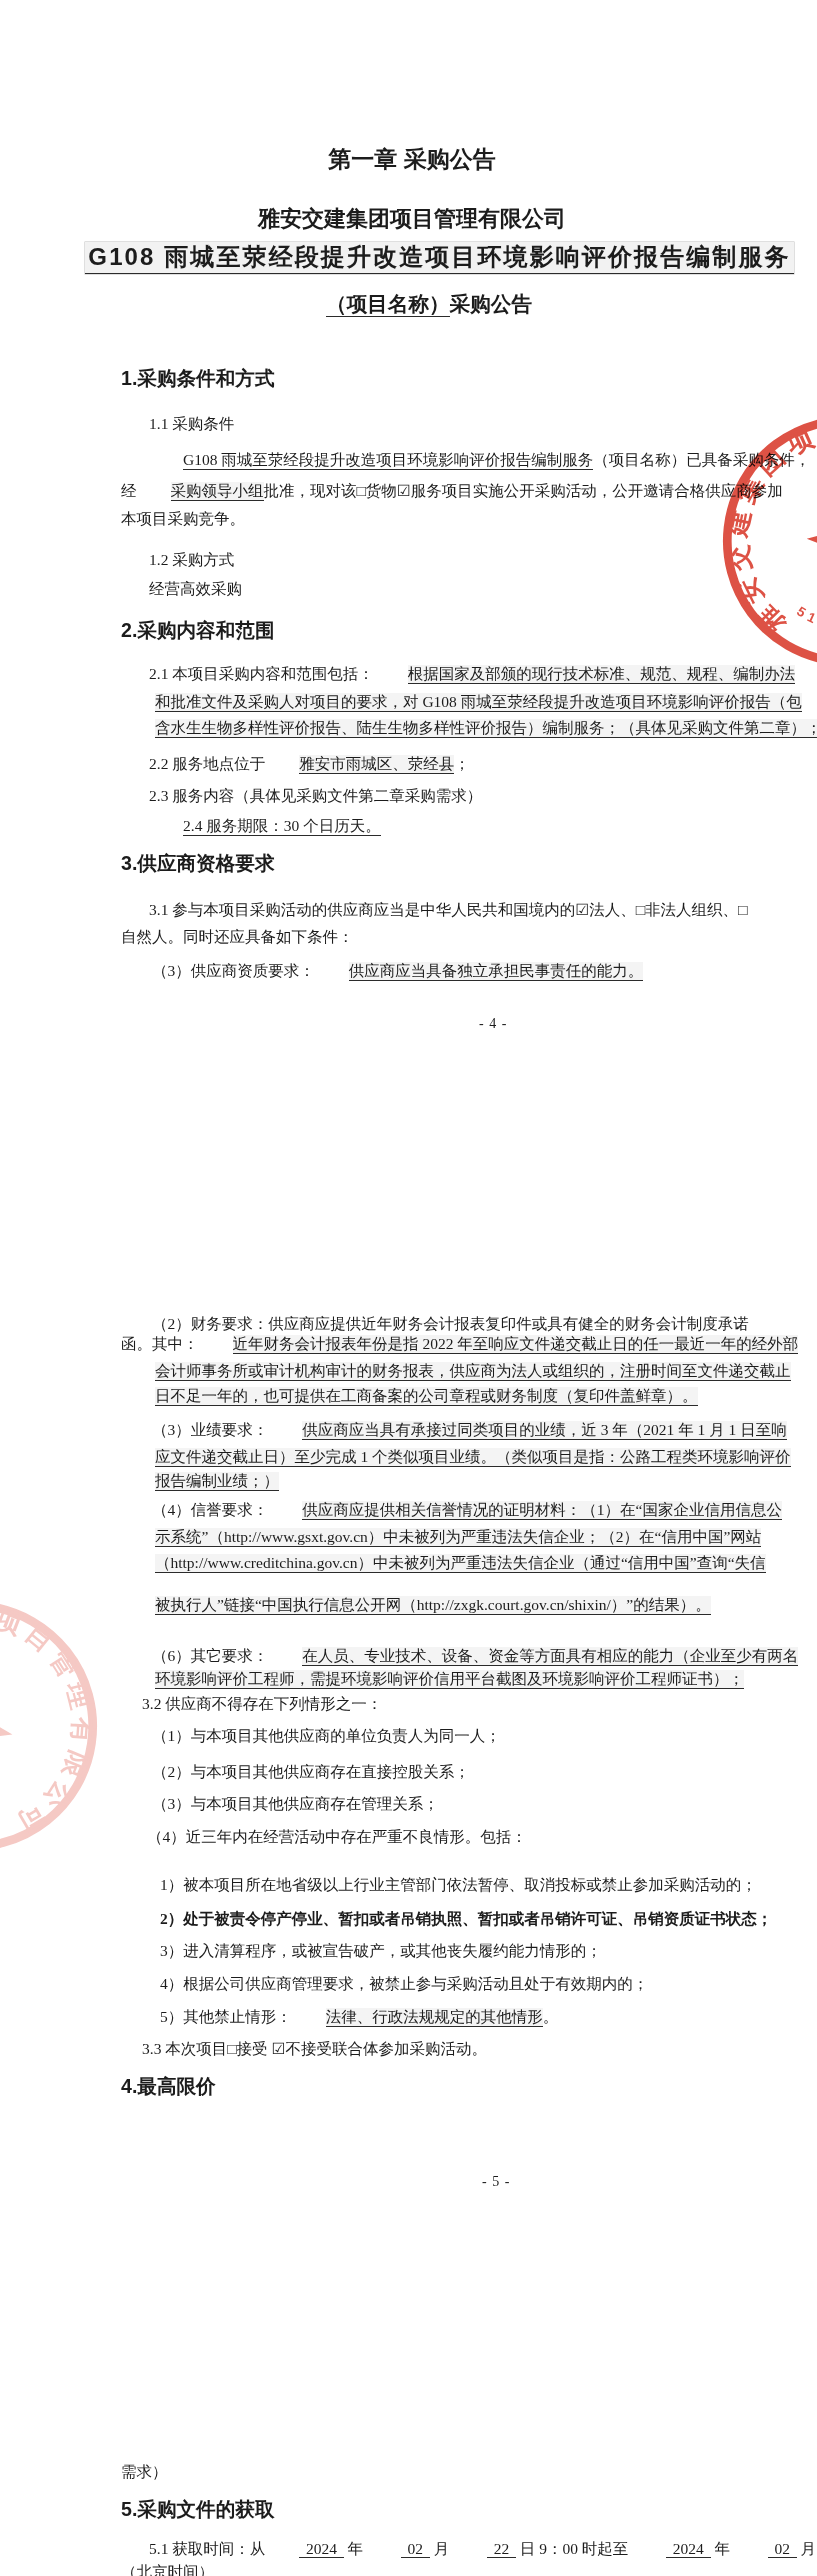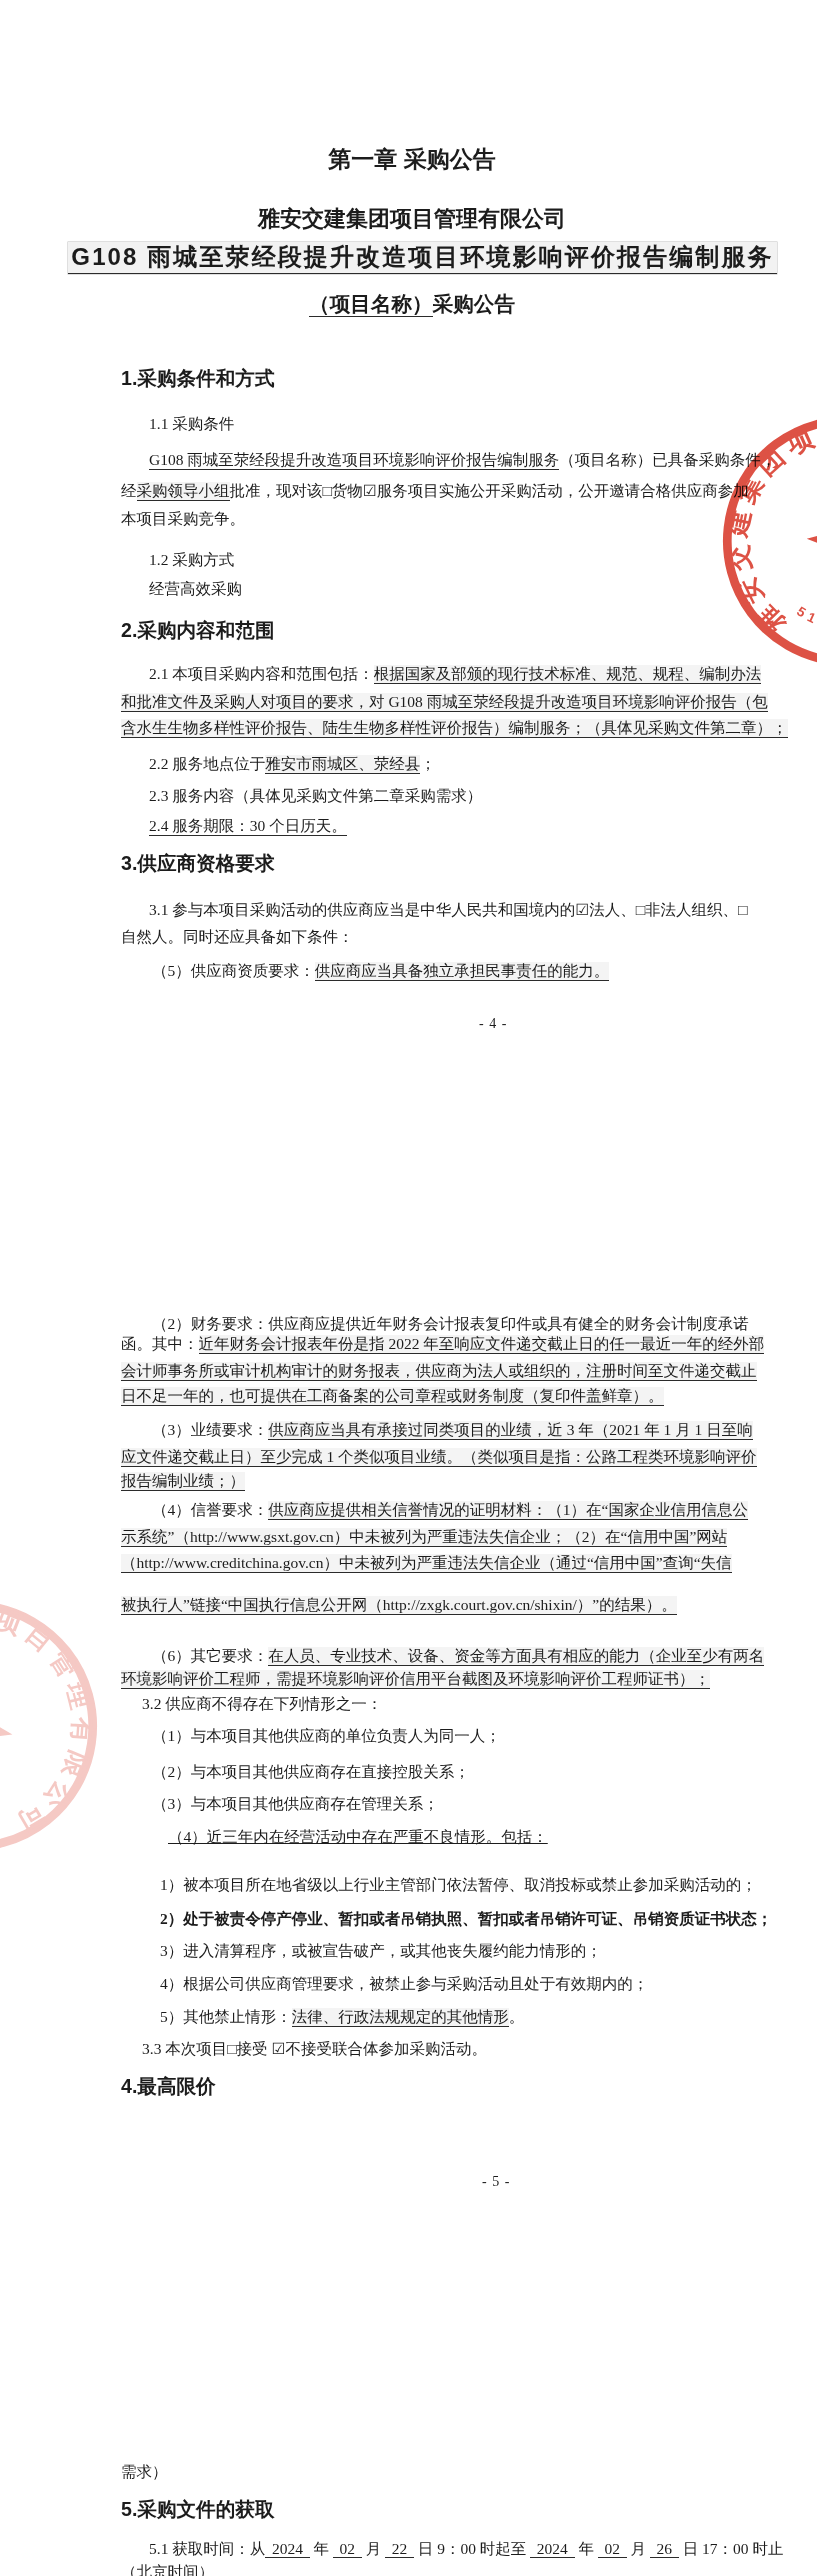--- a/index.html
+++ b/index.html
@@ -3,21 +3,21 @@
 <meta charset="utf-8">
 <style>
   html,body{margin:0;padding:0;background:#9a9a9a;}
   #page{position:relative;width:818px;height:3468px;background:#ffffff;overflow:hidden;
         font-family:"Liberation Serif","DejaVu Serif",serif;color:#1c1c1c;}
   .ln{position:absolute;white-space:nowrap;font-size:15.5px;line-height:21.6px;text-align:right;}
   .sans{font-family:"Liberation Sans","DejaVu Sans",sans-serif;}
   .b{font-weight:bold;}
   .h{font-family:"Liberation Sans","DejaVu Sans",sans-serif;font-weight:bold;font-size:19.6px;line-height:25px;}
   .ctr{left:0;width:824px;text-align:center;}
-  .u{border-bottom:1px solid #2b2b2b;padding-bottom:0.5px;}
+  .u{border-bottom:1px solid #2b2b2b;padding-bottom:0.5px;margin-left:34px;}
   .w{background:rgba(70,70,70,0.06);}
   .bl{padding:0 6.7px;}
   .pgnum{font-size:14px;letter-spacing:1px;}
   .projbox{background:rgba(0,0,0,0.05);box-shadow:0 0 0 0.5px rgba(0,0,0,0.25);padding:1px 3.1px 3.1px 3.1px;}
   .seal{position:absolute;mix-blend-mode:multiply;}
   .seal svg{display:block;}
   .seal text{font-family:"Liberation Sans","DejaVu Sans",sans-serif;font-weight:bold;}
 </style>
 </head>
 <body>
@@ -41,41 +41,41 @@
   <div class="ln" style="top:663px;left:149px;"><span>2.1 本项目采购内容和范围包括：</span><span class="u w">根据国家及部颁的现行技术标准、规范、规程、编制办法</span></div>
   <div class="ln" style="top:691px;left:121px;"><span class="u w">和批准文件及采购人对项目的要求，对 G108 雨城至荥经段提升改造项目环境影响评价报告（包</span></div>
   <div class="ln" style="top:717px;left:121px;"><span class="u w">含水生生物多样性评价报告、陆生生物多样性评价报告）编制服务；（具体见采购文件第二章）；</span></div>
   <div class="ln" style="top:753px;left:149px;"><span>2.2 服务地点位于</span><span class="u w">雅安市雨城区、荥经县</span><span>；</span></div>
   <div class="ln" style="top:785px;left:149px;">2.3 服务内容（具体见采购文件第二章采购需求）</div>
   <div class="ln" style="top:815px;left:149px;"><span class="u">2.4 服务期限：30 个日历天。</span></div>
 
   <div class="ln h" style="top:851px;left:121px;">3.供应商资格要求</div>
   <div class="ln" style="top:899px;left:149px;">3.1 参与本项目采购活动的供应商应当是中华人民共和国境内的☑法人、□非法人组织、□</div>
   <div class="ln" style="top:926px;left:121px;">自然人。同时还应具备如下条件：</div>
-  <div class="ln" style="top:960px;left:152px;"><span>（5）供应商资质要求：</span><span class="u w">供应商应当具备独立承担民事责任的能力。</span></div>
+  <div class="ln" style="top:960px;left:152px;"><span>（3）供应商资质要求：</span><span class="u w">供应商应当具备独立承担民事责任的能力。</span></div>
   <div class="ln pgnum" style="top:1013px;left:479px;">- 4 -</div>
 
   <div class="ln" style="top:1313px;left:152px;">（2）财务要求：供应商应提供近年财务会计报表复印件或具有健全的财务会计制度承诺</div>
   <div class="ln" style="top:1333px;left:121px;"><span>函。其中：</span><span class="u w">近年财务会计报表年份是指 2022 年至响应文件递交截止日的任一最近一年的经外部</span></div>
   <div class="ln" style="top:1360px;left:121px;"><span class="u w">会计师事务所或审计机构审计的财务报表，供应商为法人或组织的，注册时间至文件递交截止</span></div>
   <div class="ln" style="top:1385px;left:121px;"><span class="u w">日不足一年的，也可提供在工商备案的公司章程或财务制度（复印件盖鲜章）。</span></div>
   <div class="ln" style="top:1419px;left:152px;"><span>（3）业绩要求：</span><span class="u w">供应商应当具有承接过同类项目的业绩，近 3 年（2021 年 1 月 1 日至响</span></div>
   <div class="ln" style="top:1446px;left:121px;"><span class="u w">应文件递交截止日）至少完成 1 个类似项目业绩。（类似项目是指：公路工程类环境影响评价</span></div>
   <div class="ln" style="top:1470px;left:121px;"><span class="u w">报告编制业绩；）</span></div>
   <div class="ln" style="top:1499px;left:152px;"><span>（4）信誉要求：</span><span class="u w">供应商应提供相关信誉情况的证明材料：（1）在“国家企业信用信息公</span></div>
   <div class="ln" style="top:1526px;left:121px;"><span class="u w">示系统”（http://www.gsxt.gov.cn）中未被列为严重违法失信企业；（2）在“信用中国”网站</span></div>
   <div class="ln" style="top:1552px;left:121px;"><span class="u w">（http://www.creditchina.gov.cn）中未被列为严重违法失信企业（通过“信用中国”查询“失信</span></div>
   <div class="ln" style="top:1594px;left:121px;"><span class="u w">被执行人”链接“中国执行信息公开网（http://zxgk.court.gov.cn/shixin/）”的结果）。</span></div>
   <div class="ln" style="top:1645px;left:152px;"><span>（6）其它要求：</span><span class="u w">在人员、专业技术、设备、资金等方面具有相应的能力（企业至少有两名</span></div>
   <div class="ln" style="top:1668px;left:121px;"><span class="u w">环境影响评价工程师，需提环境影响评价信用平台截图及环境影响评价工程师证书）；</span></div>
   <div class="ln" style="top:1693px;left:142px;">3.2 供应商不得存在下列情形之一：</div>
   <div class="ln" style="top:1725px;left:152px;">（1）与本项目其他供应商的单位负责人为同一人；</div>
   <div class="ln" style="top:1761px;left:152px;">（2）与本项目其他供应商存在直接控股关系；</div>
   <div class="ln" style="top:1793px;left:152px;">（3）与本项目其他供应商存在管理关系；</div>
-  <div class="ln" style="top:1826px;left:168px;text-decoration:underline;">（4）近三年内在经营活动中存在严重不良情形。包括：</div>
+  <div class="ln" style="top:1826px;left:147px;">（4）近三年内在经营活动中存在严重不良情形。包括：</div>
   <div class="ln" style="top:1874px;left:160px;">1）被本项目所在地省级以上行业主管部门依法暂停、取消投标或禁止参加采购活动的；</div>
   <div class="ln" style="top:1908px;left:160px;font-weight:bold;">2）处于被责令停产停业、暂扣或者吊销执照、暂扣或者吊销许可证、吊销资质证书状态；</div>
   <div class="ln" style="top:1940px;left:160px;">3）进入清算程序，或被宣告破产，或其他丧失履约能力情形的；</div>
   <div class="ln" style="top:1973px;left:160px;">4）根据公司供应商管理要求，被禁止参与采购活动且处于有效期内的；</div>
   <div class="ln" style="top:2006px;left:160px;"><span>5）其他禁止情形：</span><span class="u w">法律、行政法规规定的其他情形</span><span>。</span></div>
   <div class="ln" style="top:2038px;left:142px;">3.3 本次项目□接受 ☑不接受联合体参加采购活动。</div>
 
   <div class="ln h" style="top:2074px;left:121px;">4.最高限价</div>
   <div class="ln pgnum" style="top:2171px;left:482px;">- 5 -</div>
 

